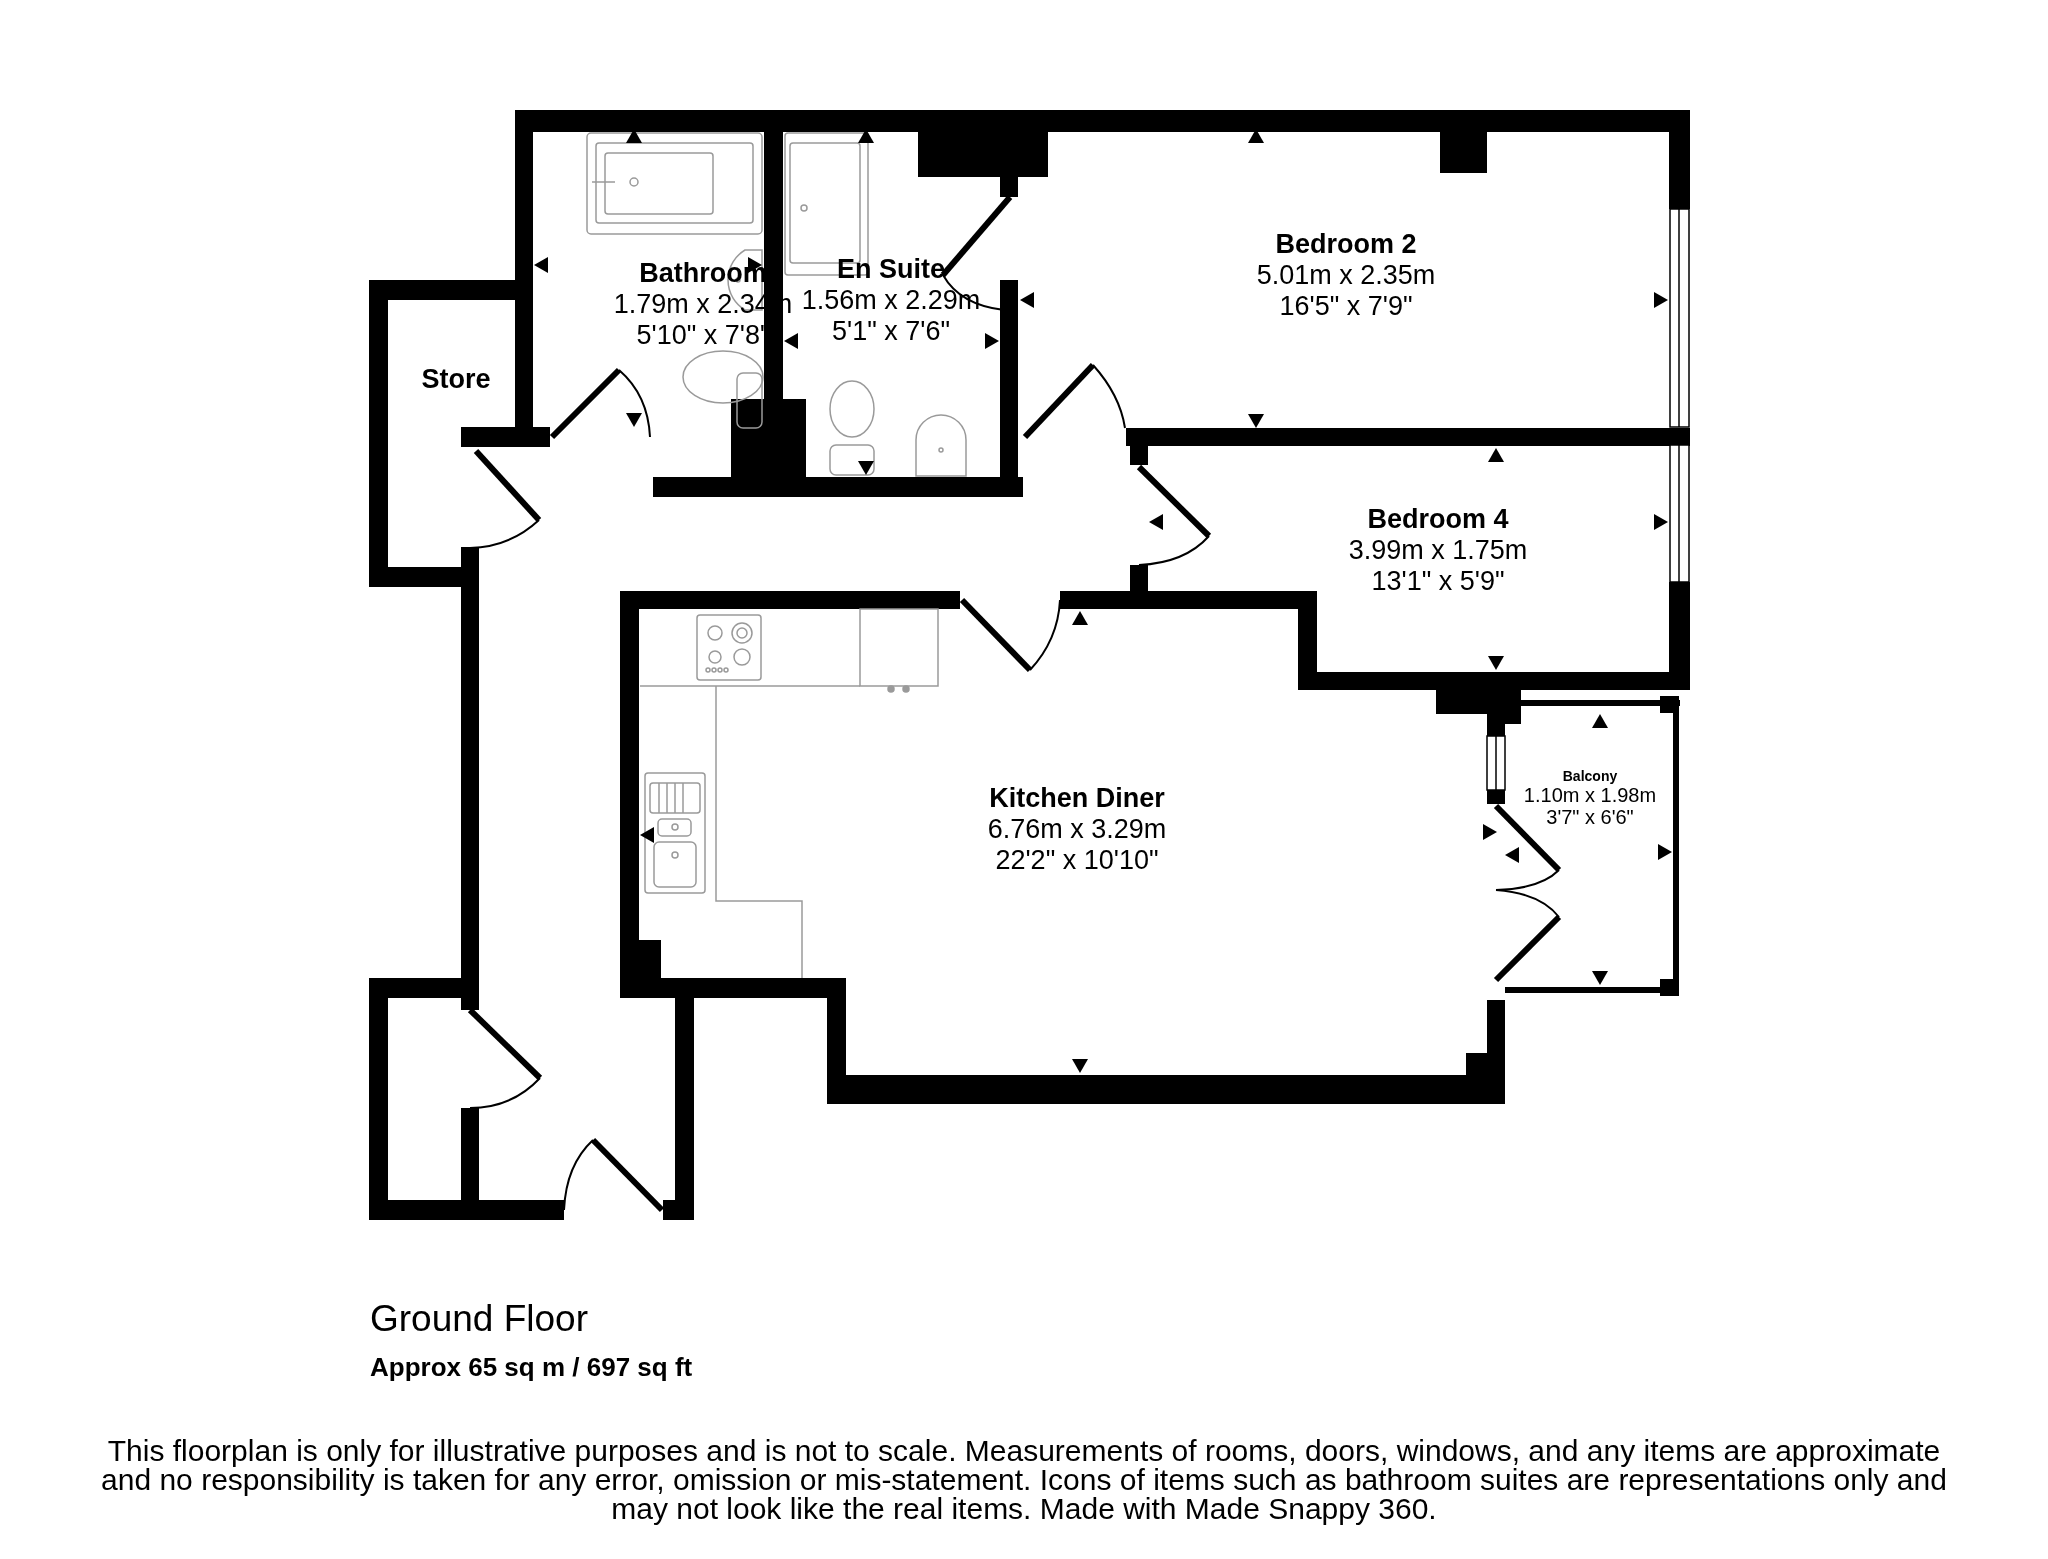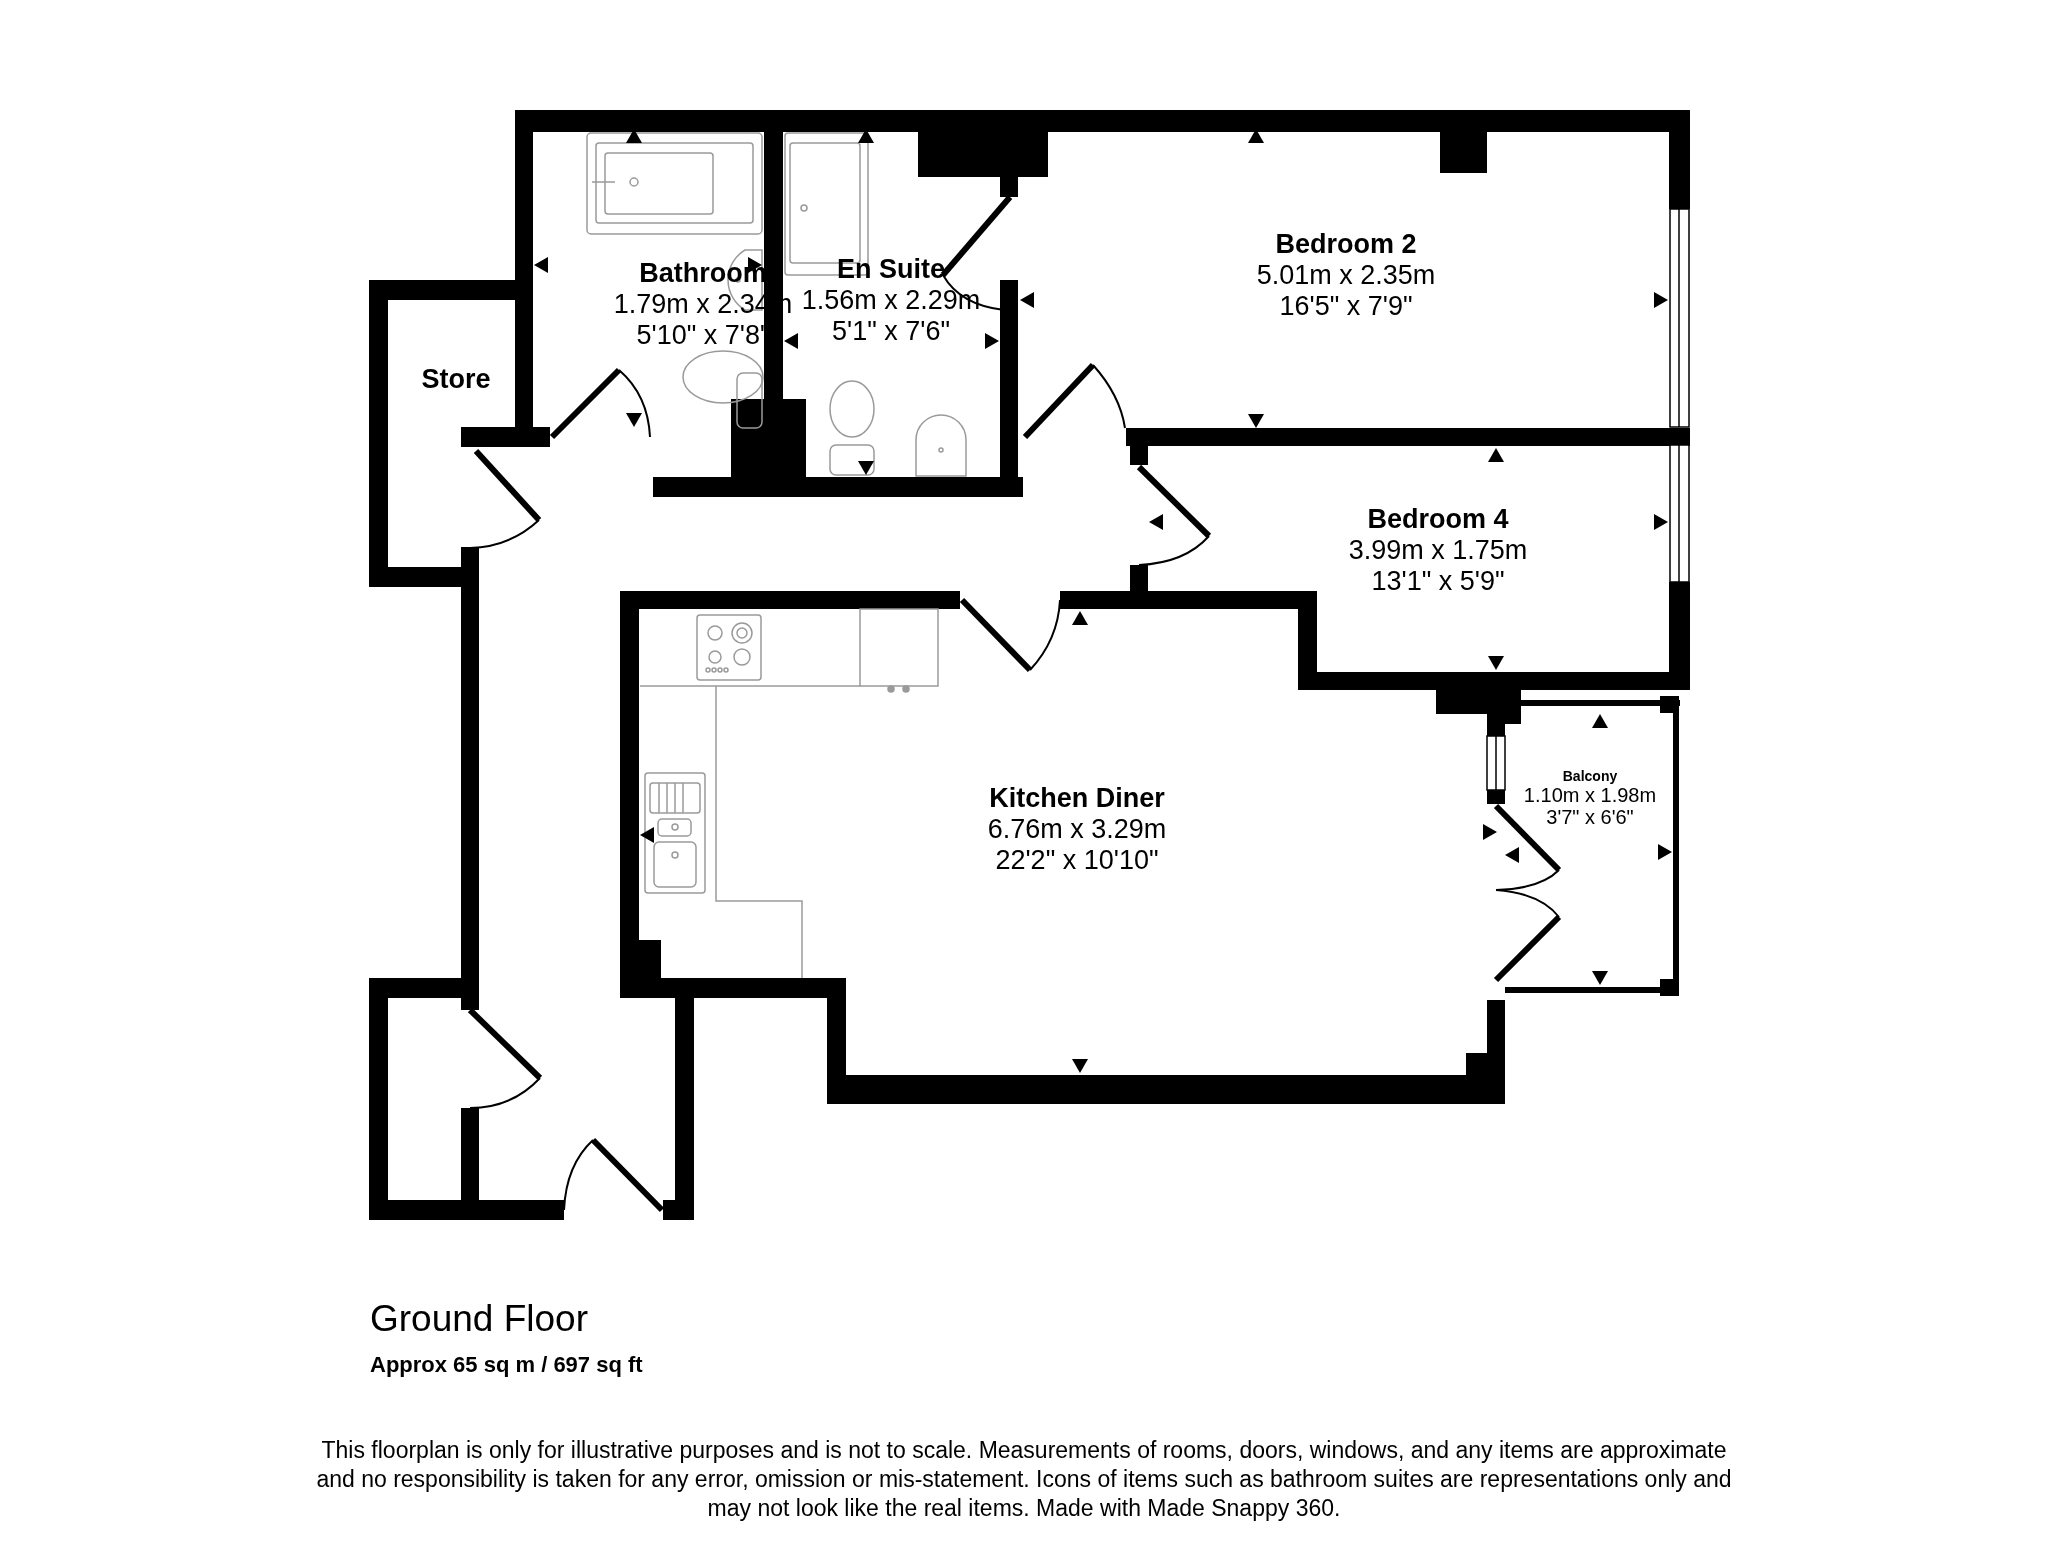--- a/index.html
+++ b/index.html
@@ -4,22 +4,22 @@
 <style>
   html, body { margin: 0; padding: 0; background: #ffffff; }
   body { width: 2048px; height: 1559px; position: relative; overflow: hidden; font-family: "Liberation Sans", sans-serif; color: #000; }
   #plan { position: absolute; left: 0; top: 0; }
   .room-label { position: absolute; text-align: center; transform: translateX(-50%); white-space: nowrap; line-height: 1.15; }
   .room-label .name { font-weight: bold; font-size: 27px; display: block; }
   .room-label .dim { font-size: 27px; display: block; }
   .room-label.small .name { font-size: 14px; }
   .room-label.small .dim { font-size: 20px; line-height: 1.1; }
   .floor-title { position: absolute; left: 370px; top: 1298px; font-size: 37px; }
-  .floor-area { position: absolute; left: 370px; top: 1352px; font-size: 22px; font-weight: bold; }
-  .disclaimer { position: absolute; left: 0; width: 2048px; top: 1436px; text-align: center; font-size: 23px; line-height: 29px; }
+  .floor-area { position: absolute; left: 370px; top: 1352px; font-size: 26px; font-weight: bold; }
+  .disclaimer { position: absolute; left: 0; width: 2048px; top: 1436px; text-align: center; font-size: 30px; line-height: 29px; }
   .disclaimer span { display: block; }
 </style>
 </head>
 <body>
 
 <svg id="plan" width="2048" height="1559" viewBox="0 0 2048 1559" xmlns="http://www.w3.org/2000/svg">
 
   <g fill="#000">
 
     <rect x="515" y="110" width="1175" height="22"></rect>

